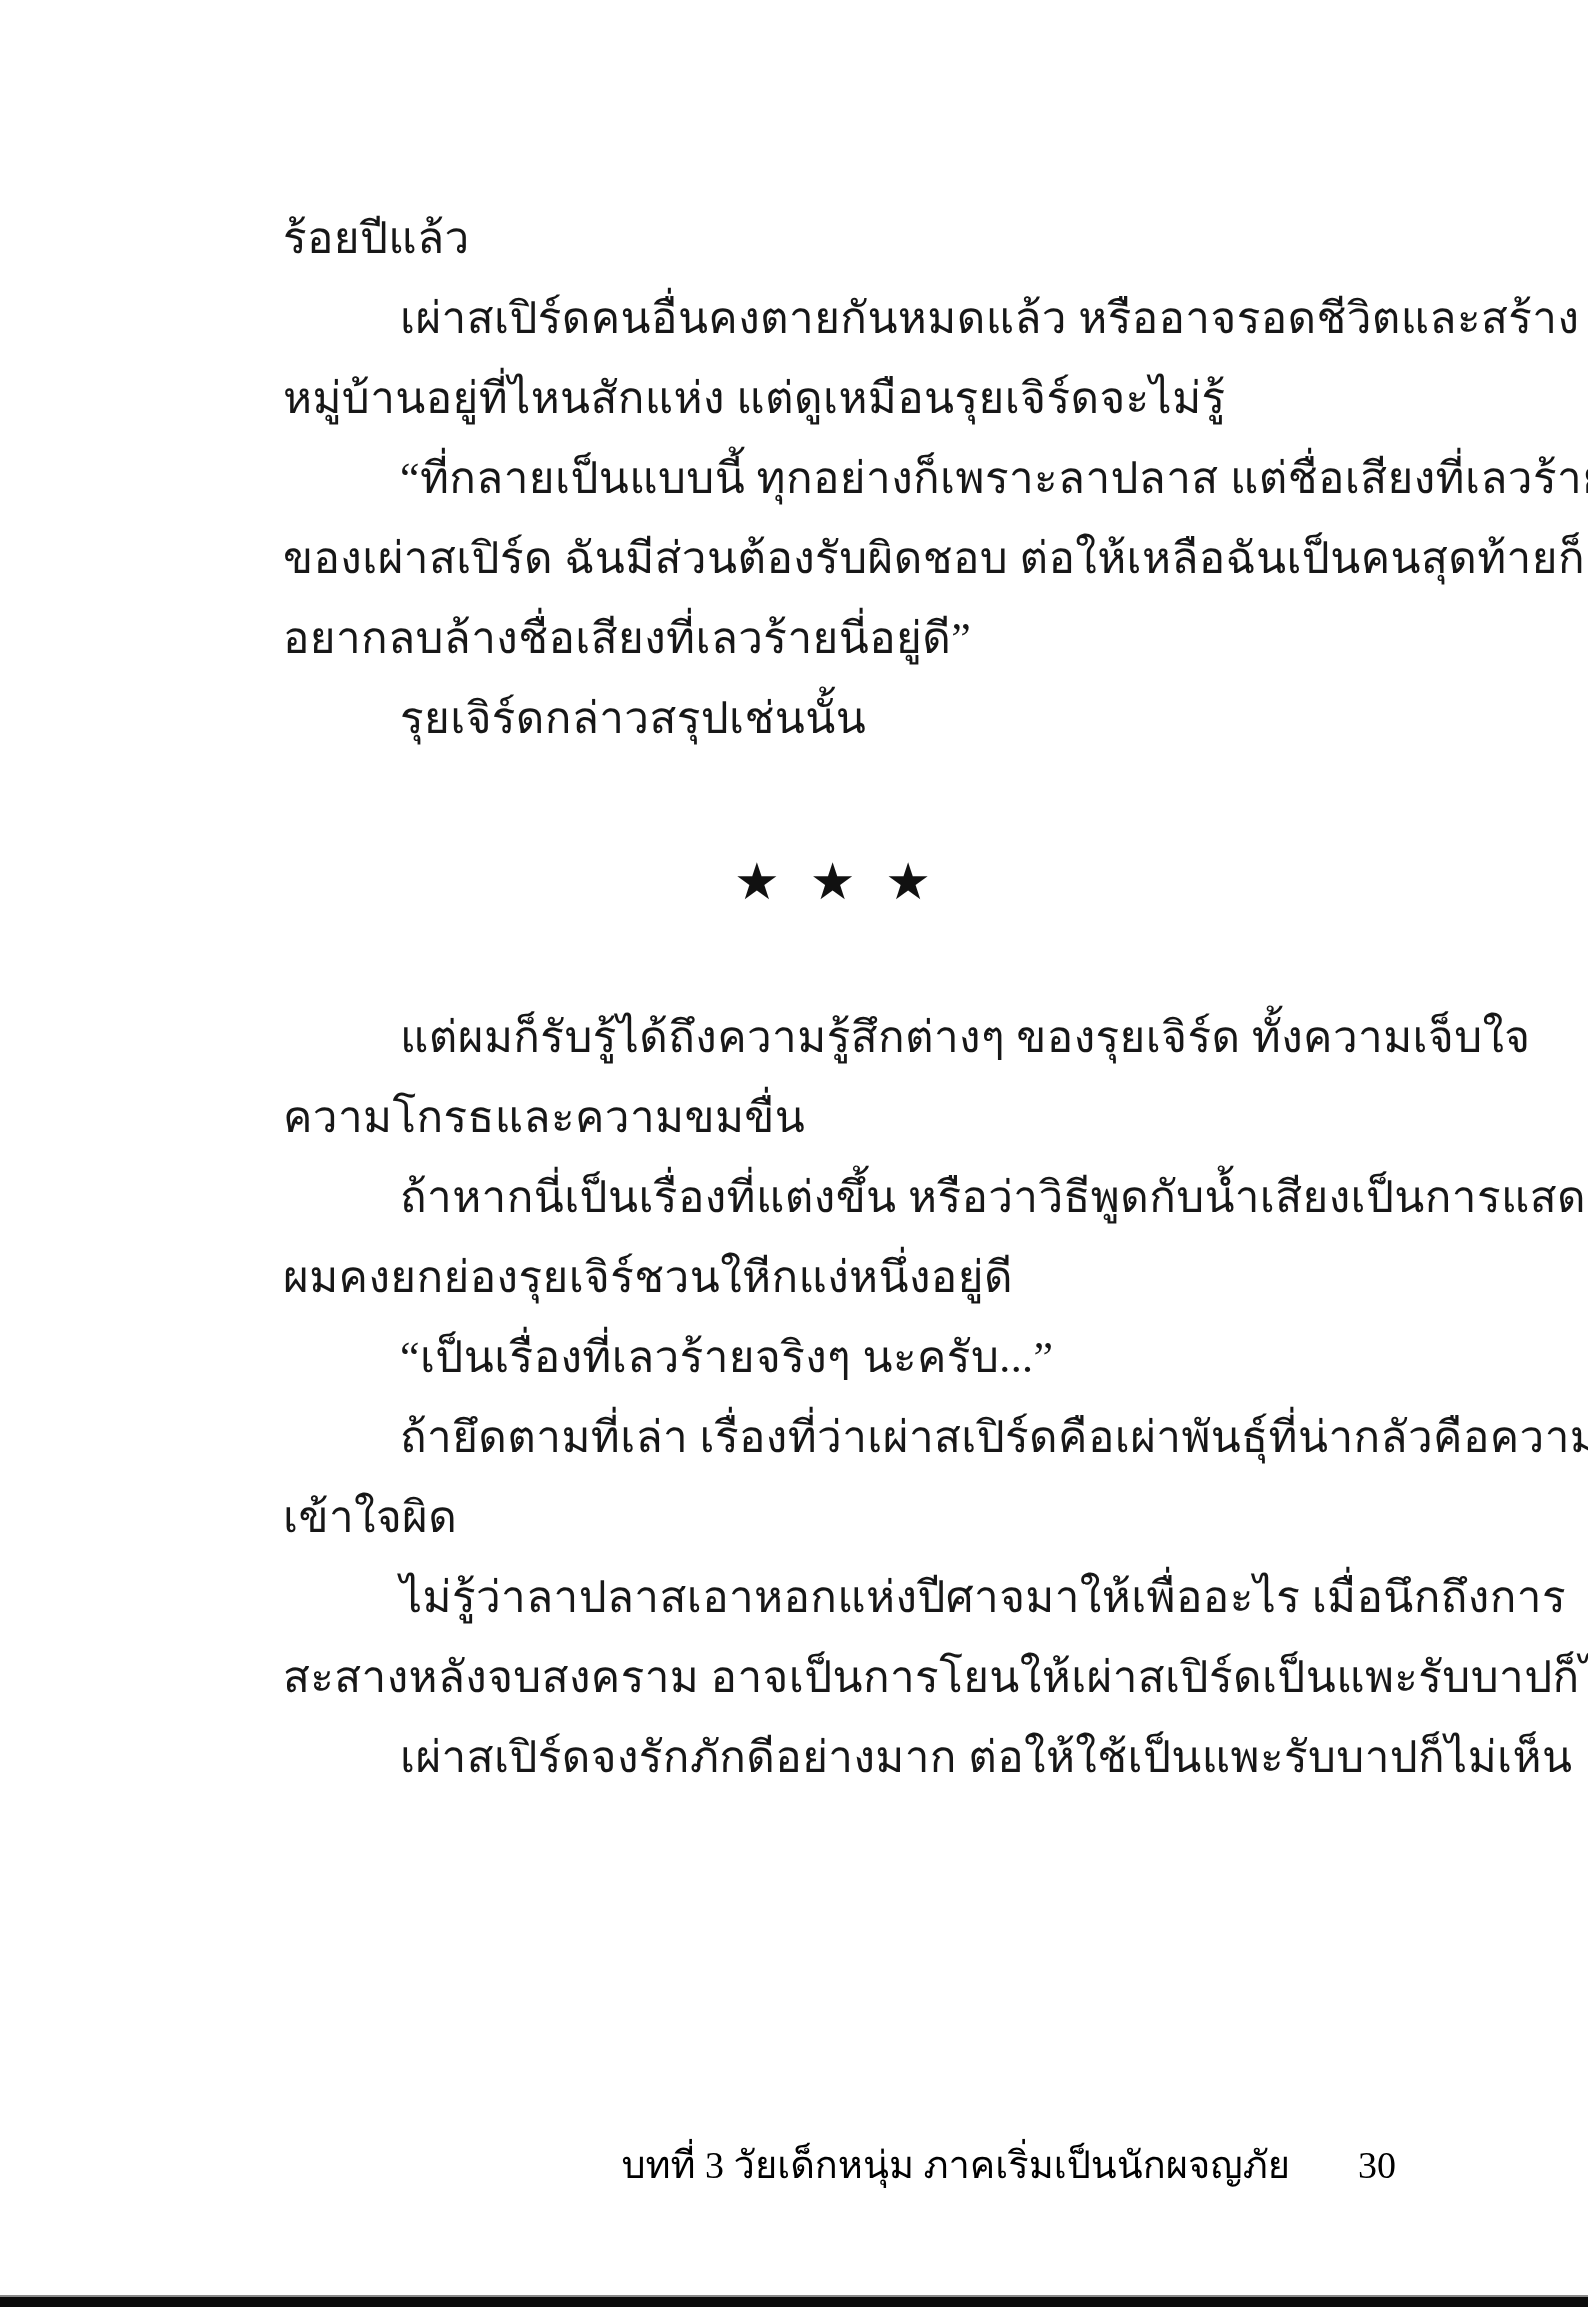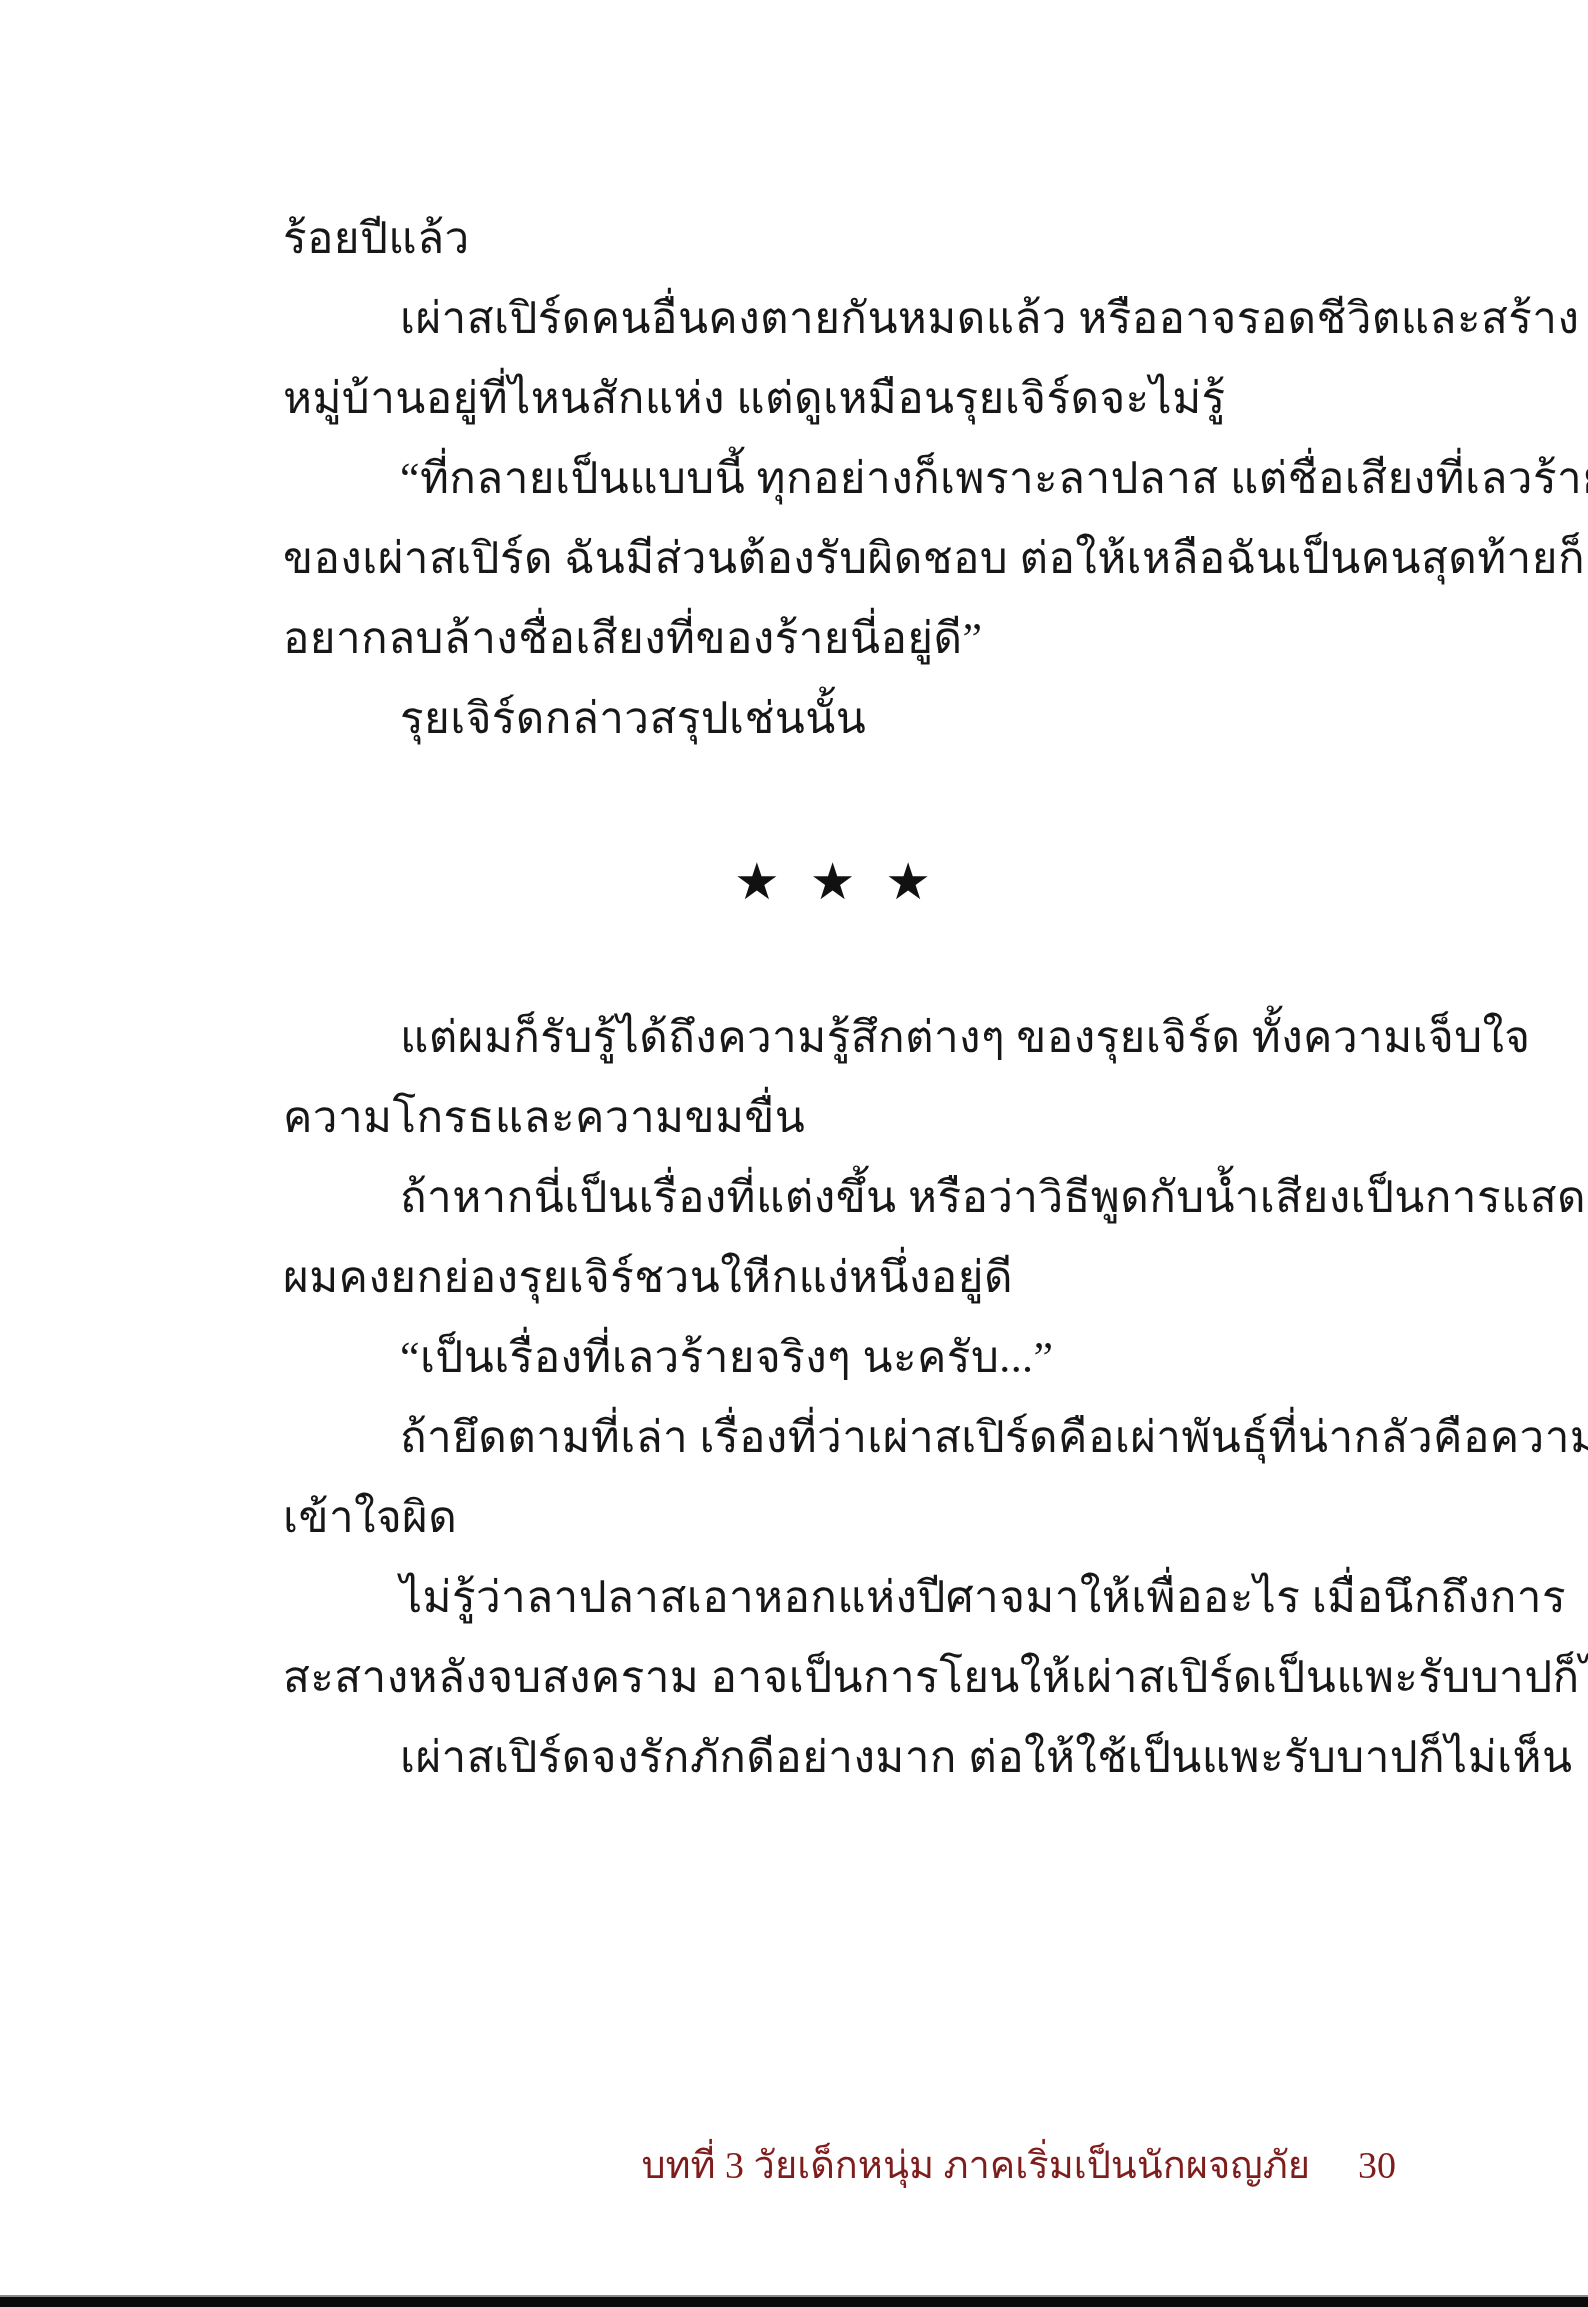--- a/index.html
+++ b/index.html
@@ -44,24 +44,24 @@
     padding-left: 15px;
     box-sizing: border-box;
     color: #111;
   }
   .footer {
     position: absolute;
     top: 2137px;
     right: 192px;
     display: flex;
     align-items: baseline;
-    gap: 48px;
+    gap: 68px;
     font-size: 38px;
     line-height: 57px;
-    color: #7f1d1d;
+    color: #000000;
   }
   .edge-bar {
     position: absolute;
     left: 0;
     bottom: 0;
     width: 100%;
     height: 10px;
     background: #0b0b0b;
     border-top: 2.1px solid #8a8a8a;
     box-sizing: content-box;
@@ -71,21 +71,21 @@
 <body>
 
 <div class="page">
 
   <main class="text-block" id="block-a">
     <div class="line">ร้อยปีแล้ว</div>
     <div class="line indent">เผ่าสเปิร์ดคนอื่นคงตายกันหมดแล้ว หรืออาจรอดชีวิตและสร้าง</div>
     <div class="line">หมู่บ้านอยู่ที่ไหนสักแห่ง แต่ดูเหมือนรุยเจิร์ดจะไม่รู้</div>
     <div class="line indent">“ที่กลายเป็นแบบนี้ ทุกอย่างก็เพราะลาปลาส แต่ชื่อเสียงที่เลวร้าย</div>
     <div class="line">ของเผ่าสเปิร์ด ฉันมีส่วนต้องรับผิดชอบ ต่อให้เหลือฉันเป็นคนสุดท้ายก็</div>
-    <div class="line">อยากลบล้างชื่อเสียงที่ของร้ายนี่อยู่ดี”</div>
+    <div class="line">อยากลบล้างชื่อเสียงที่เลวร้ายนี่อยู่ดี”</div>
     <div class="line indent">รุยเจิร์ดกล่าวสรุปเช่นนั้น</div>
   </main>
 
   <div class="divider">★★★</div>
 
   <main class="text-block" id="block-b">
     <div class="line indent">แต่ผมก็รับรู้ได้ถึงความรู้สึกต่างๆ ของรุยเจิร์ด ทั้งความเจ็บใจ</div>
     <div class="line">ความโกรธและความขมขื่น</div>
     <div class="line indent">ถ้าหากนี่เป็นเรื่องที่แต่งขึ้น หรือว่าวิธีพูดกับน้ำเสียงเป็นการแสดง</div>
     <div class="line">ผมคงยกย่องรุยเจิร์ชวนใหีกแง่หนึ่งอยู่ดี</div>

